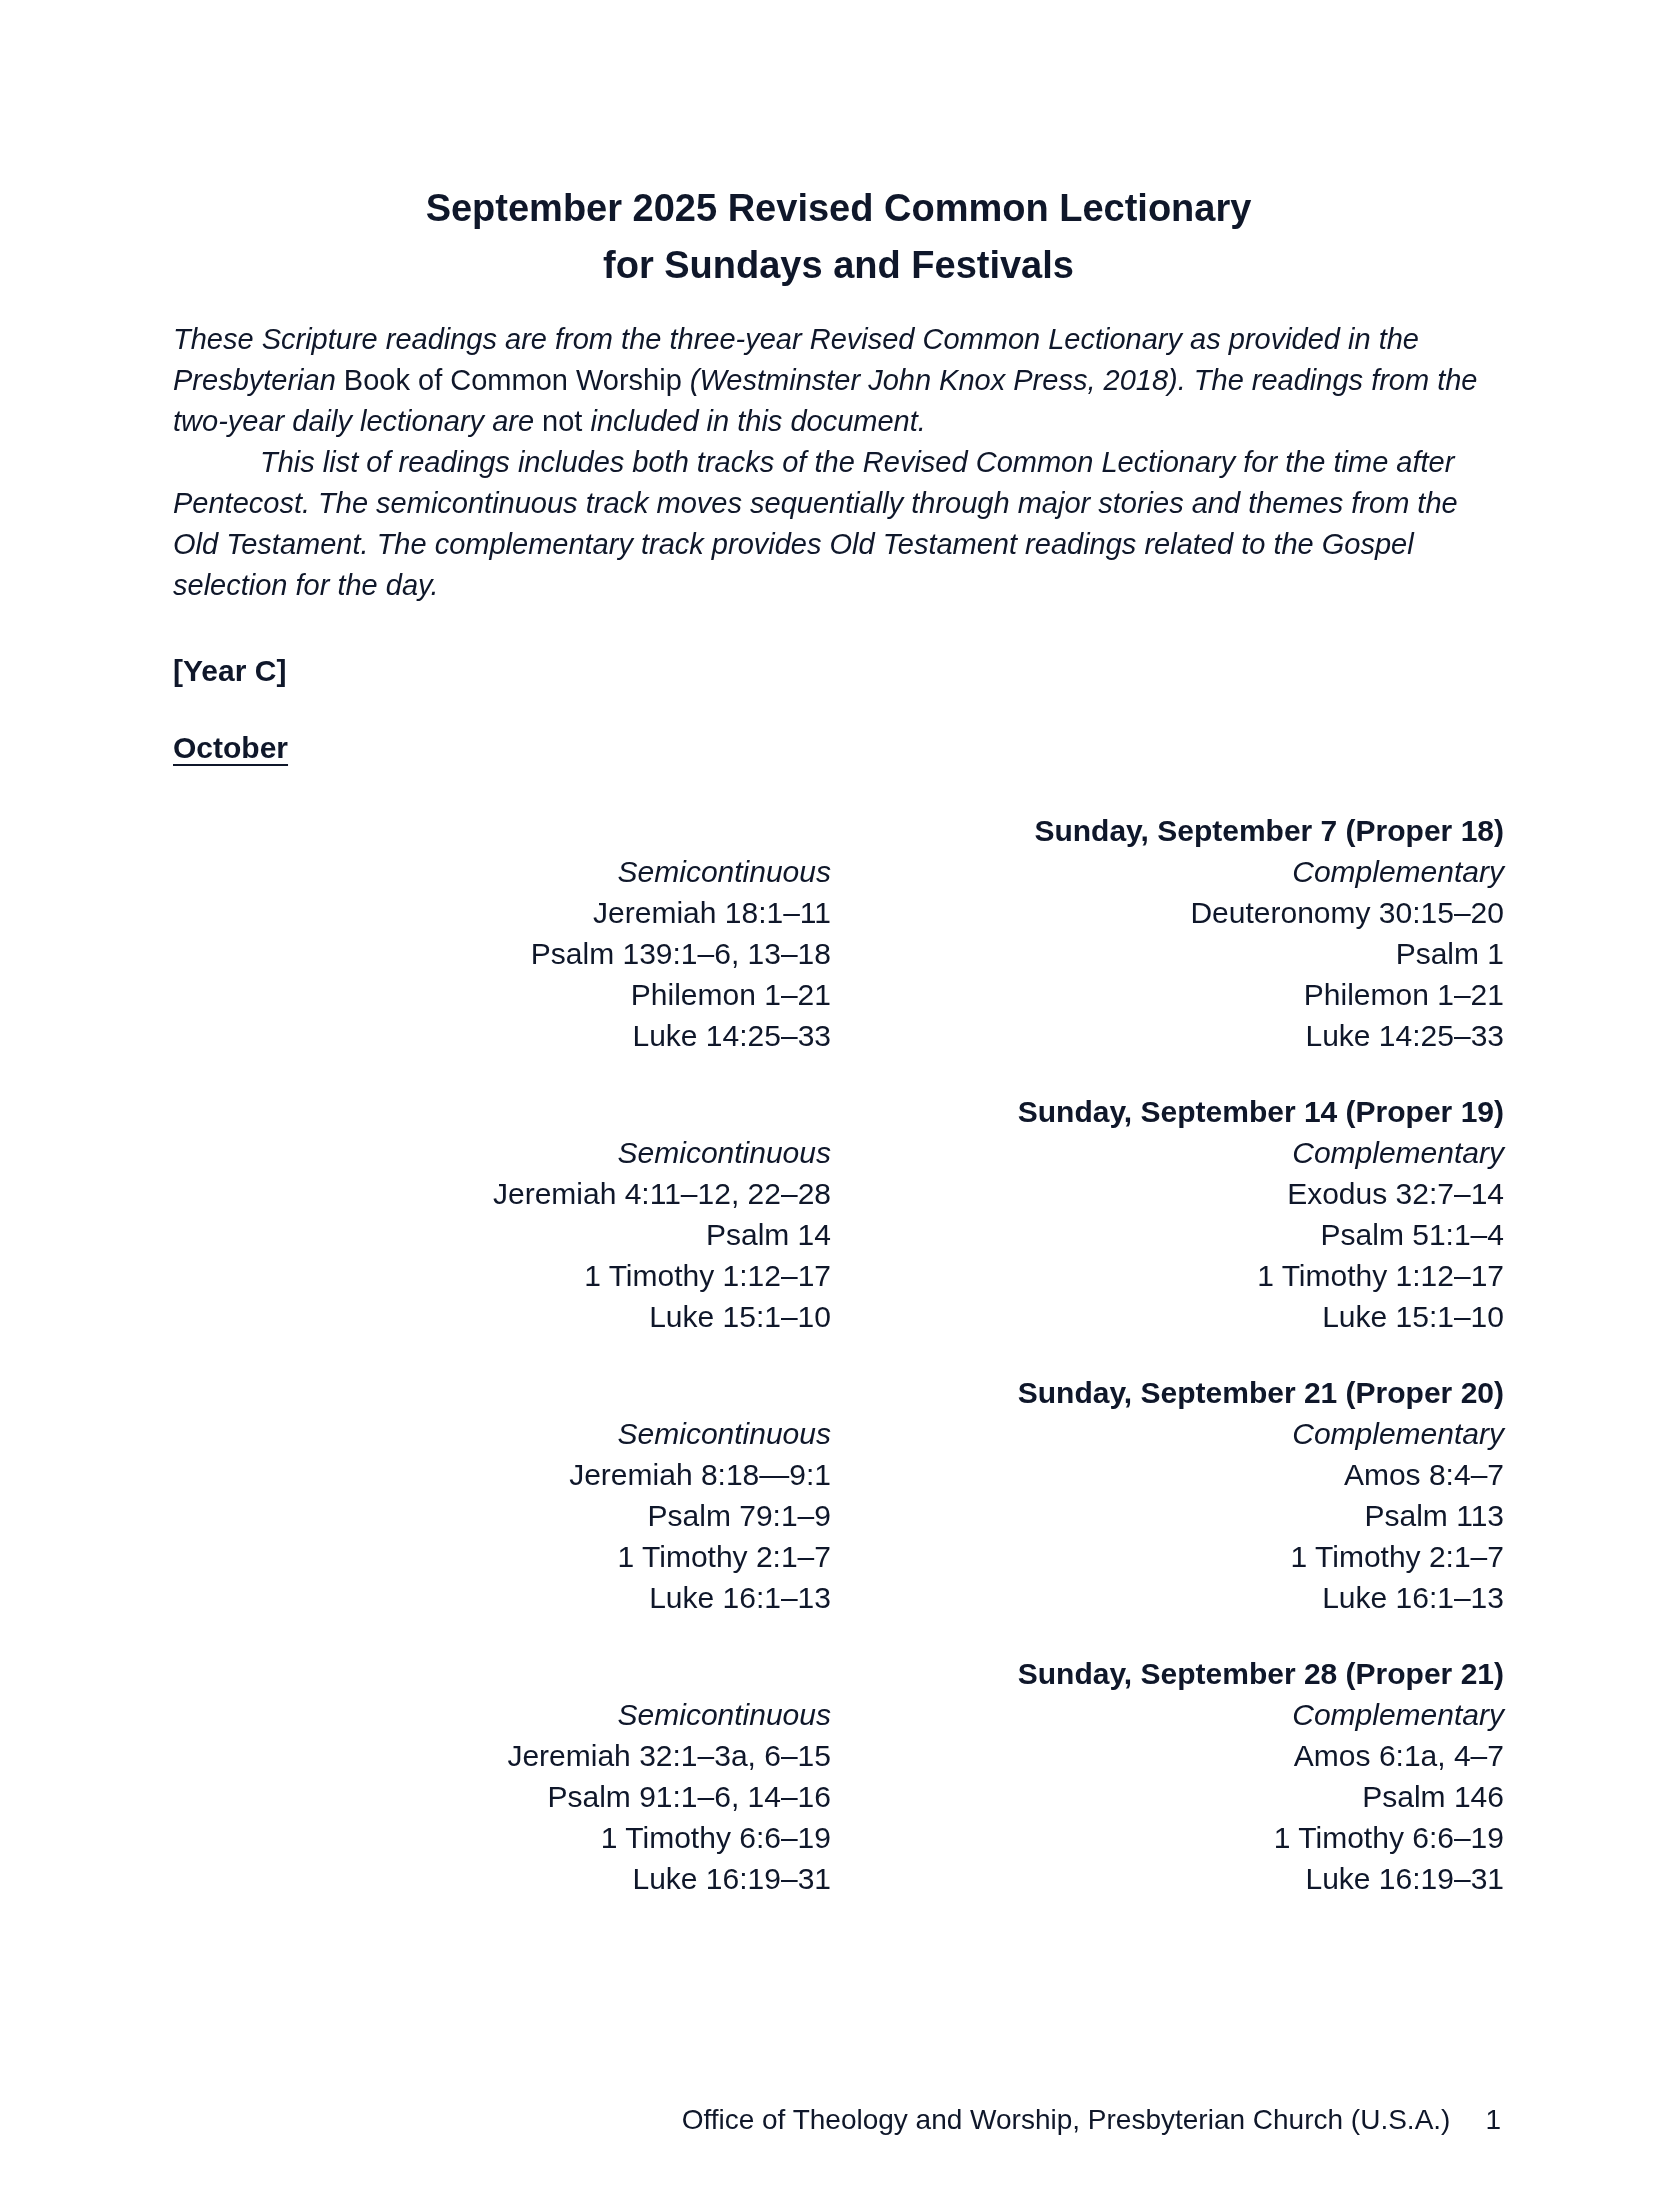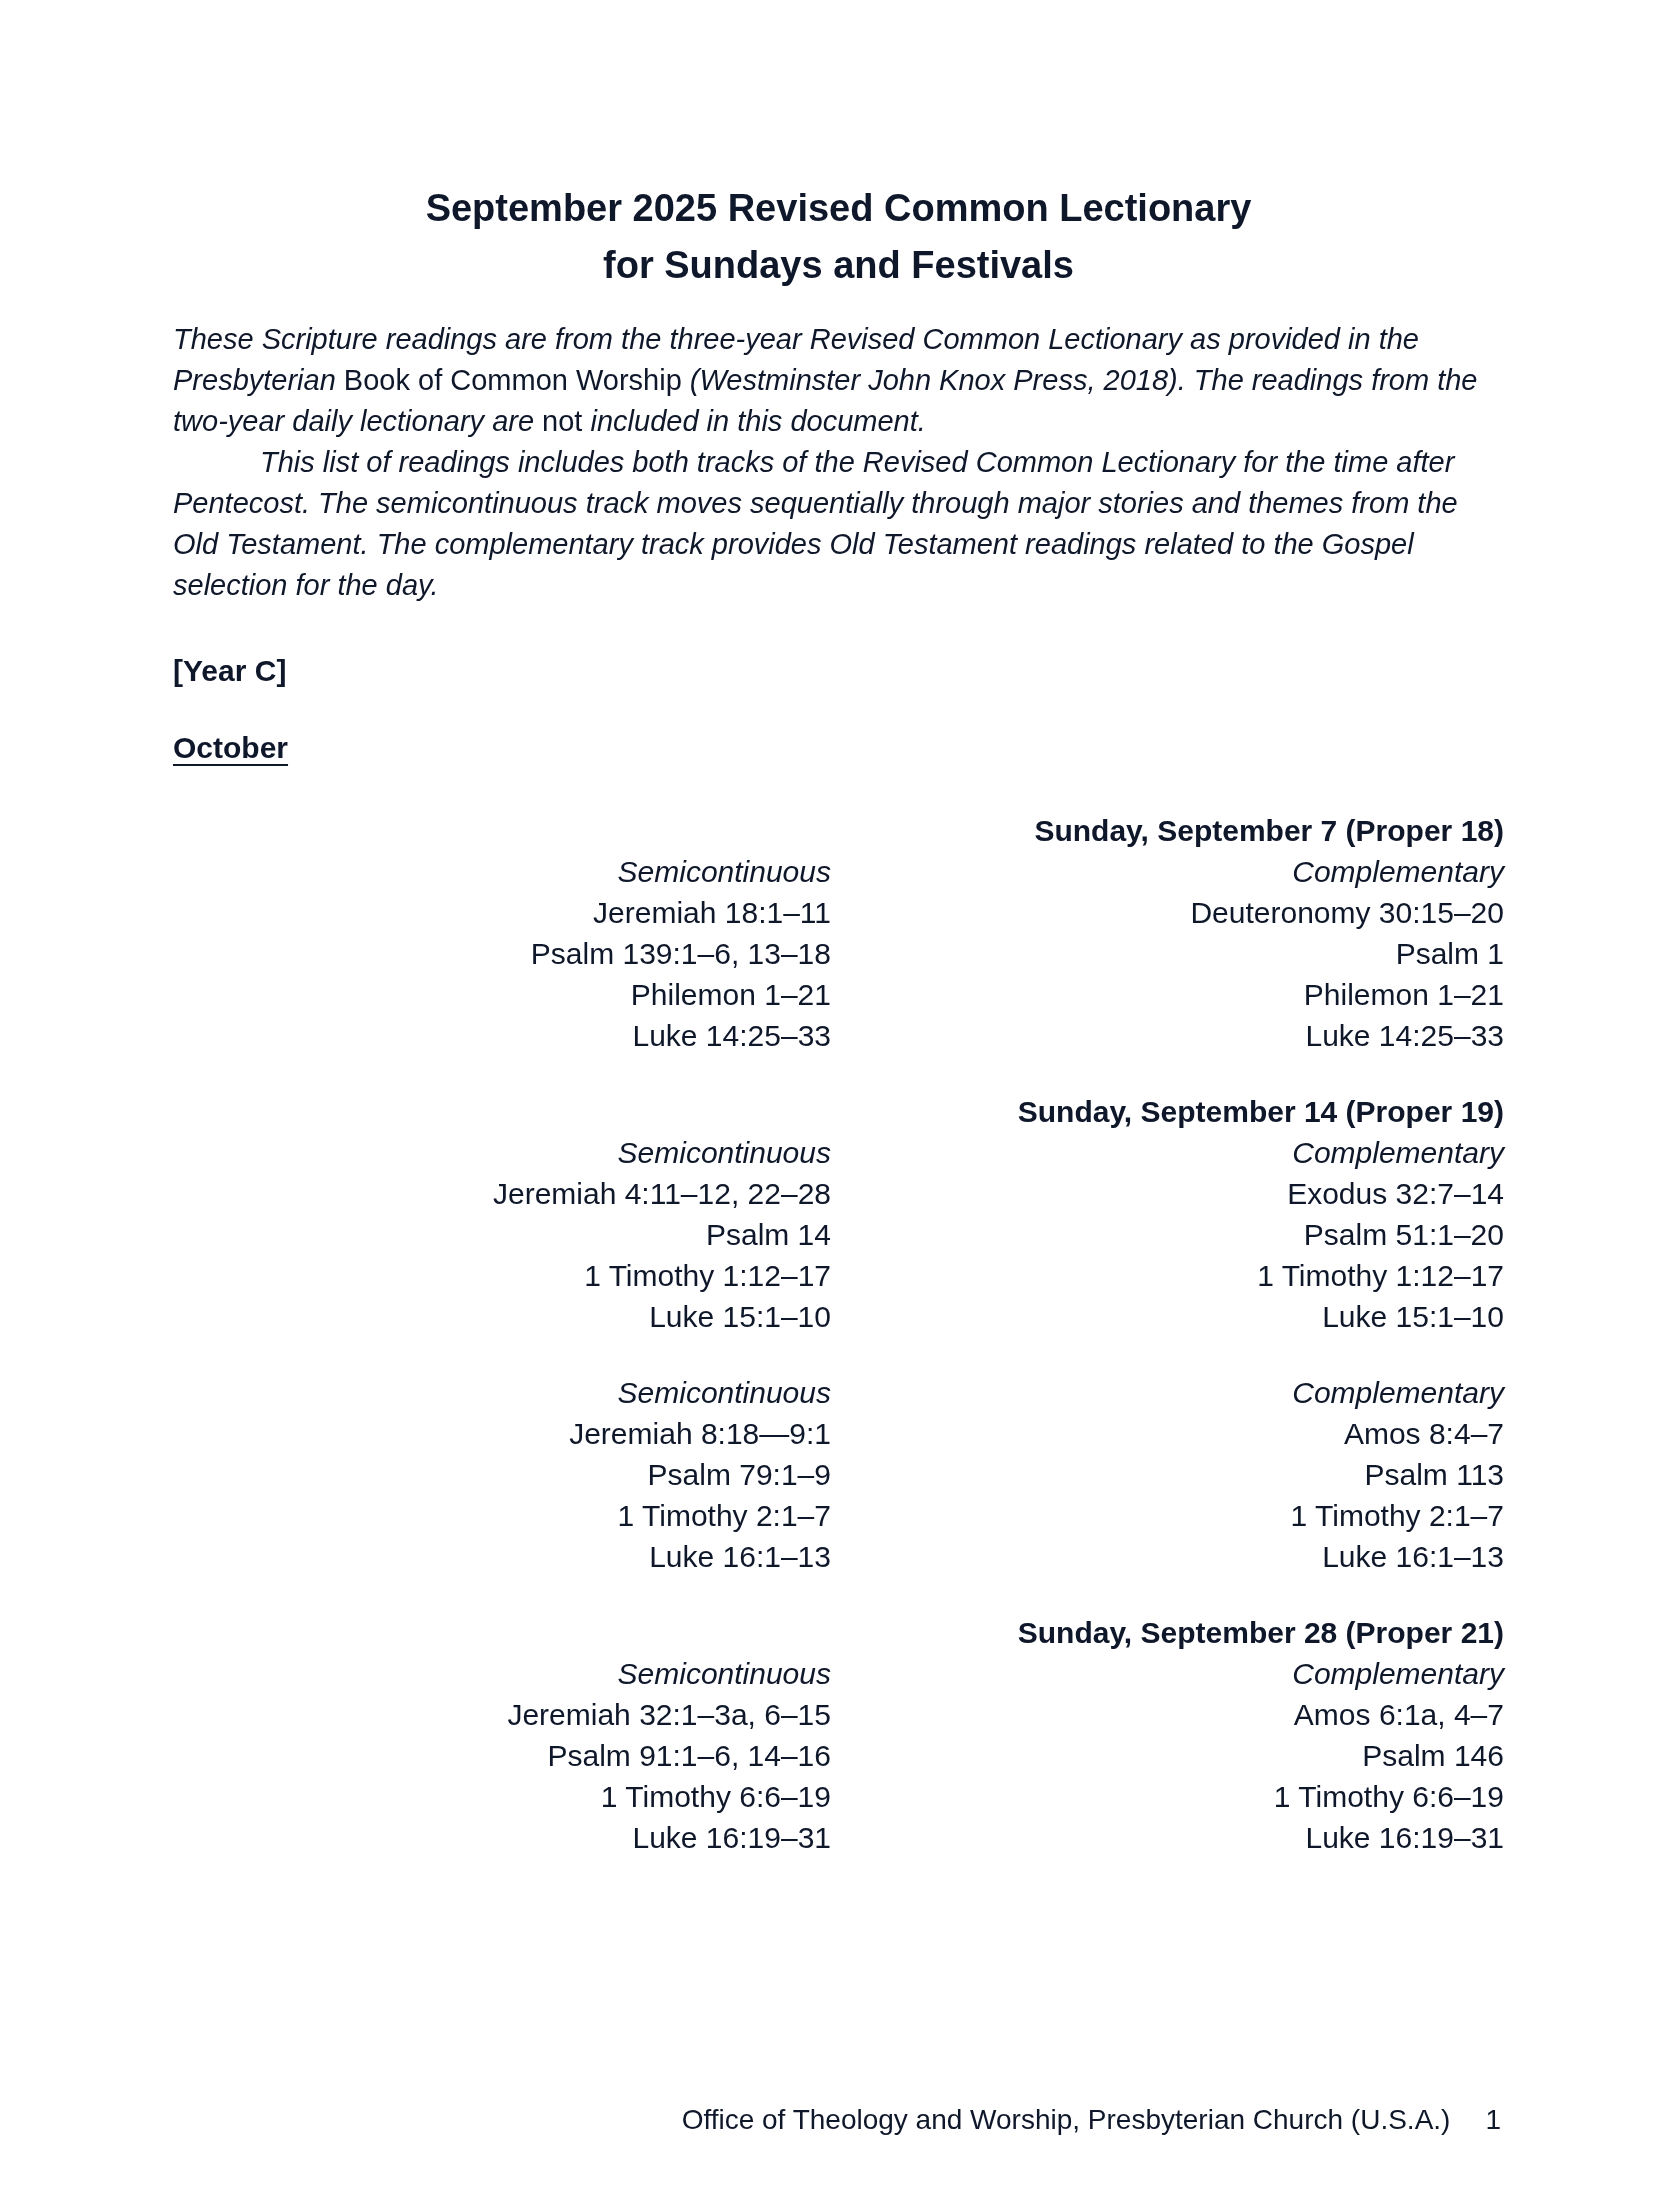--- a/index.html
+++ b/index.html
@@ -112,28 +112,29 @@
       <div class="col semi">
         <div class="track-label">Semicontinuous</div>
         <div class="reading">Jeremiah 4:11–12, 22–28</div>
         <div class="reading psalm">Psalm 14</div>
         <div class="reading">1 Timothy 1:12–17</div>
         <div class="reading">Luke 15:1–10</div>
       </div>
       <div class="col comp">
         <div class="track-label">Complementary</div>
         <div class="reading">Exodus 32:7–14</div>
-        <div class="reading psalm">Psalm 51:1–20</div>
+        <div class="reading psalm">Psalm 51:1–4</div>
         <div class="reading">1 Timothy 1:12–17</div>
         <div class="reading">Luke 15:1–10</div>
       </div>
     </div>
   </div>
 
   <div class="day-block">
+    <div class="day-heading">Sunday, September 21 (Proper 20)</div>
     <div class="columns">
       <div class="col semi">
         <div class="track-label">Semicontinuous</div>
         <div class="reading">Jeremiah 8:18—9:1</div>
         <div class="reading psalm">Psalm 79:1–9</div>
         <div class="reading">1 Timothy 2:1–7</div>
         <div class="reading">Luke 16:1–13</div>
       </div>
       <div class="col comp">
         <div class="track-label">Complementary</div>

